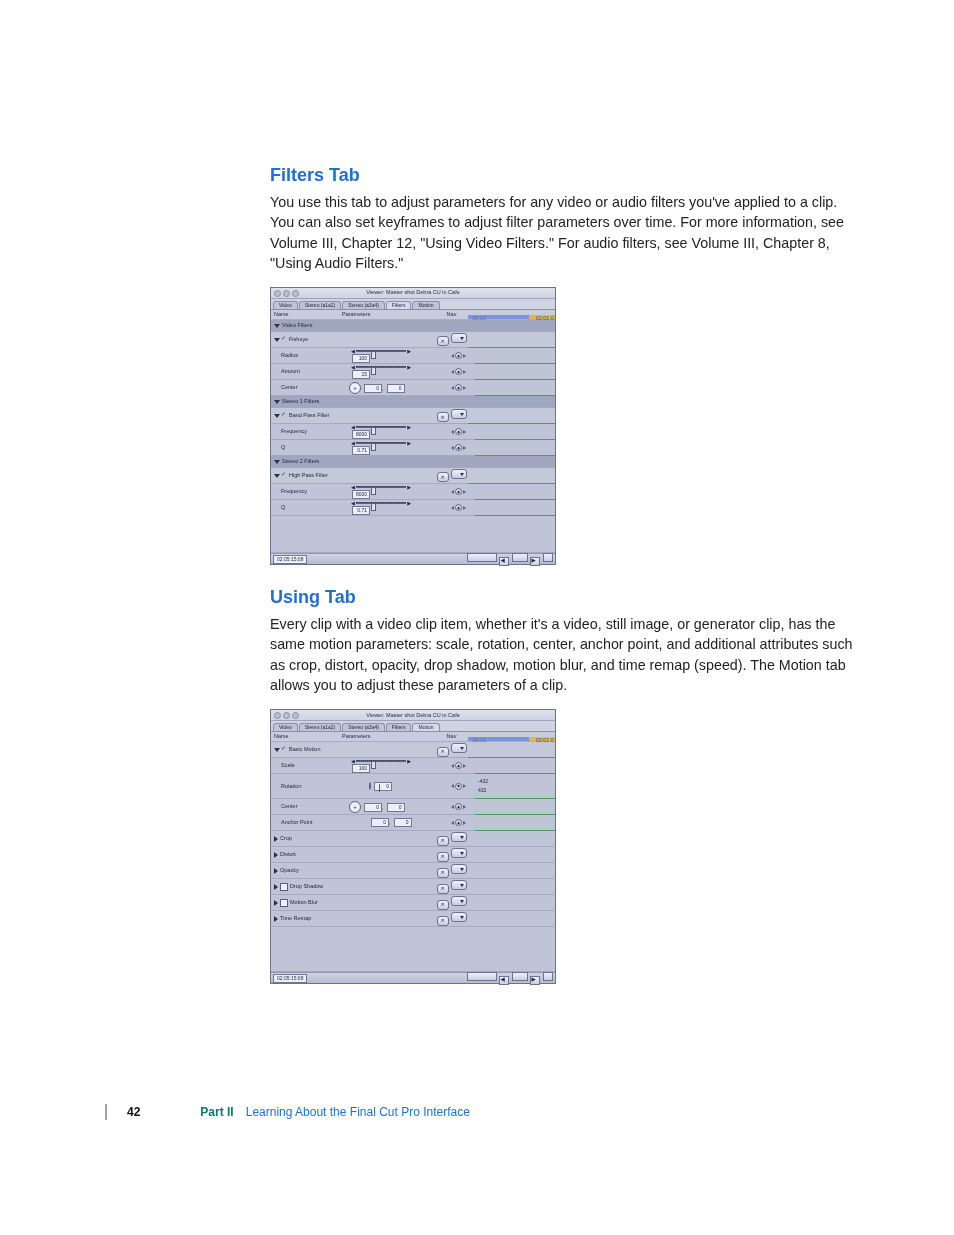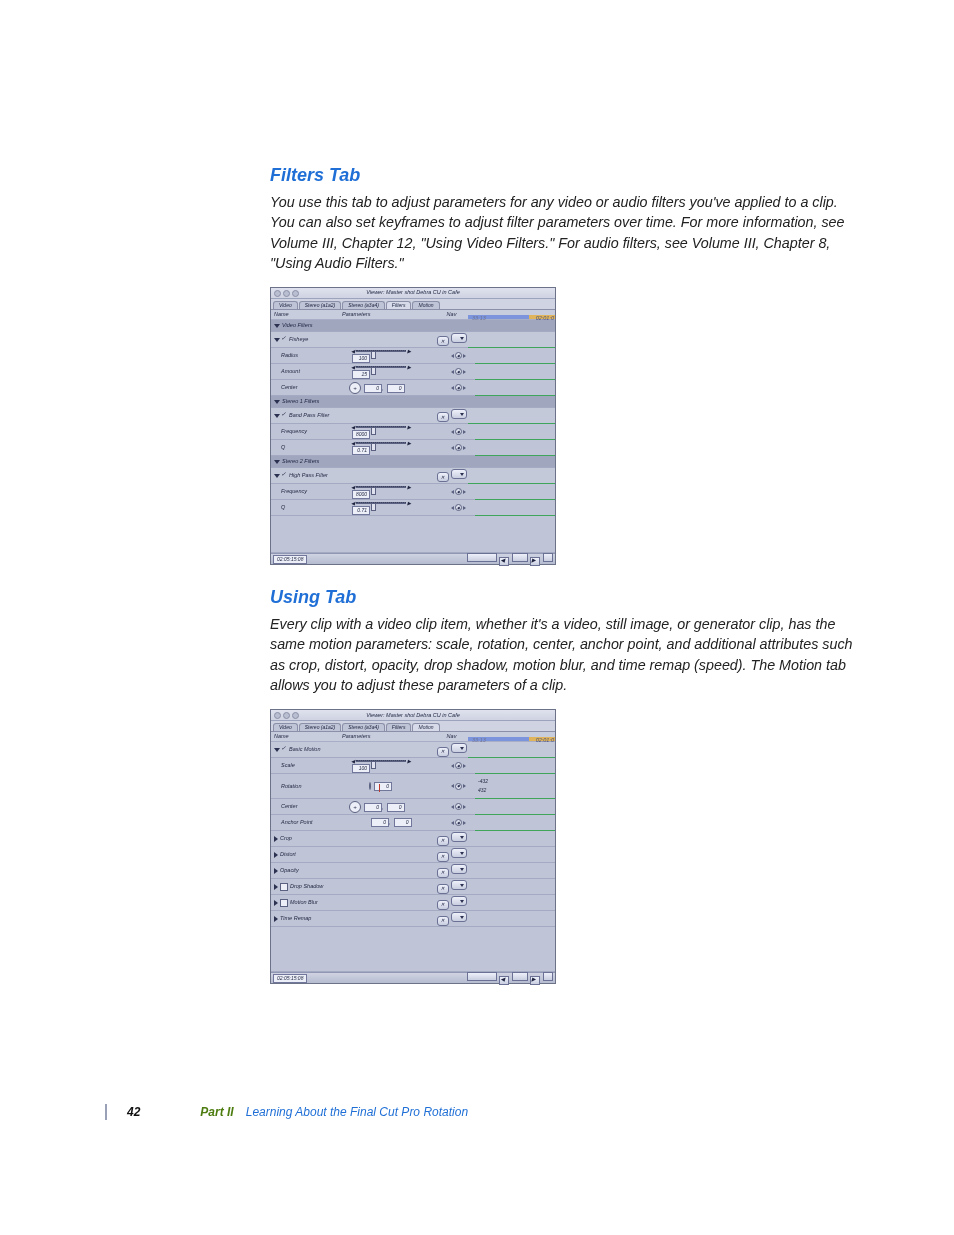--- a/index.html
+++ b/index.html
@@ -9,21 +9,20 @@
     font-family: "Lucida Grande", "Helvetica Neue", Arial, sans-serif;
     color: #111;
     width: 954px;
   }
   .page {
     position: relative;
     width: 954px;
     height: 1235px;
     box-sizing: border-box;
     padding: 165px 100px 0 270px;
-    font-style: italic;
   }
   h2.section {
     color: #1f6fd6;
     font-size: 18px;
     font-weight: 600;
     margin: 0 0 6px 0;
   }
   p.body {
     font-size: 14.3px;
     line-height: 1.42;
@@ -249,21 +248,21 @@
     left:105px;
     bottom:115px;
     display:flex;
     align-items:center;
     font-size:12px;
     height:16px;
     border-left:2px solid #9aa0b8;
     padding-left:20px;
   }
   .footer .pn { font-weight:700; color:#111; margin-right:60px; }
-  .footer .part { font-weight:700; color:#4d7c0f; margin-right:12px; }
+  .footer .part { font-weight:700; color:#0f766e; margin-right:12px; }
   .footer .title { color:#1f6fd6; }
 </style>
 </head>
 <body>
 
 <div class="page">
 
   <h2 class="section">Filters Tab</h2>
   <p class="body">You use this tab to adjust parameters for any video or audio filters you've applied to a clip. You can also set keyframes to adjust filter parameters over time. For more information, see Volume III, Chapter 12, "Using Video Filters." For audio filters, see Volume III, Chapter 8, "Using Audio Filters."</p>
 
@@ -685,16 +684,16 @@
         <span class="navbtn" style="width:14px;"></span>
         <span class="navbtn">▶</span>
         <span class="navbtn"></span>
       </span>
     </div>
   </div>
 
   <div class="footer">
     <span class="pn">42</span>
     <span class="part">Part II</span>
-    <span class="title">Learning About the Final Cut Pro Rotation</span>
+    <span class="title">Learning About the Final Cut Pro Interface</span>
   </div>
 
 </div>
 
 </body></html>

